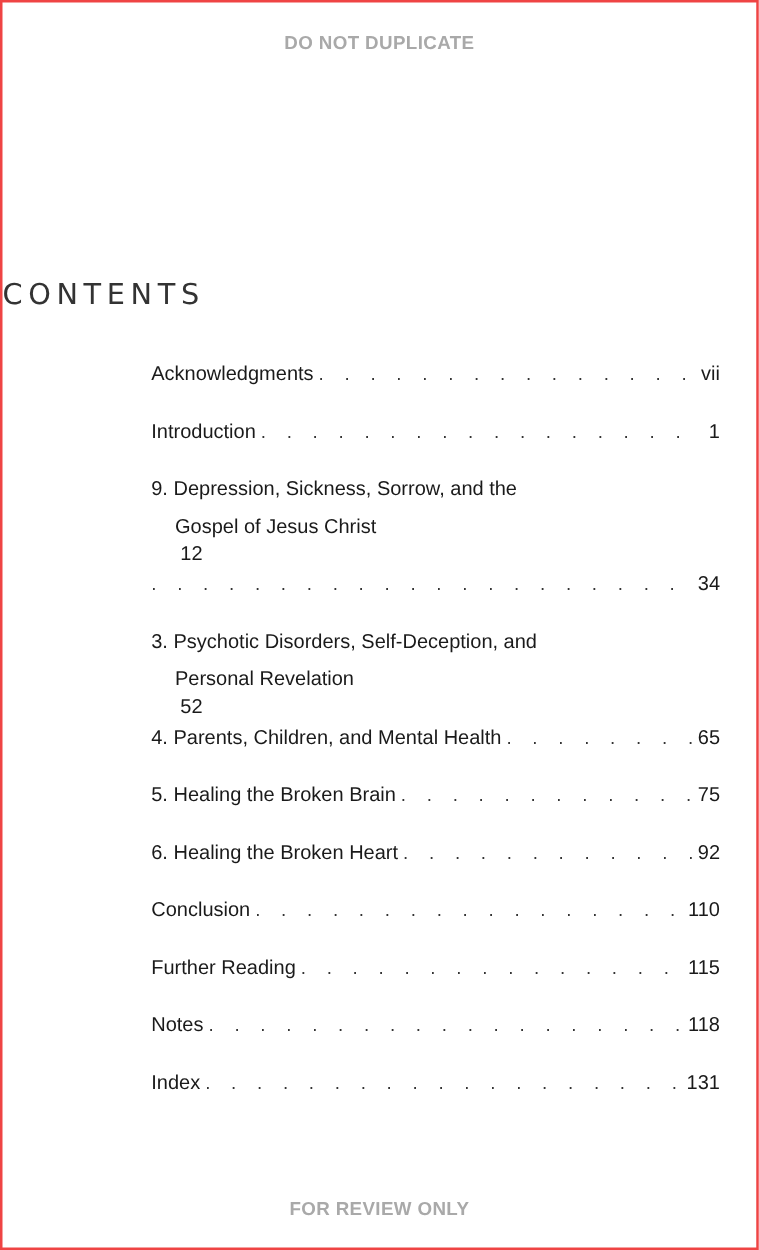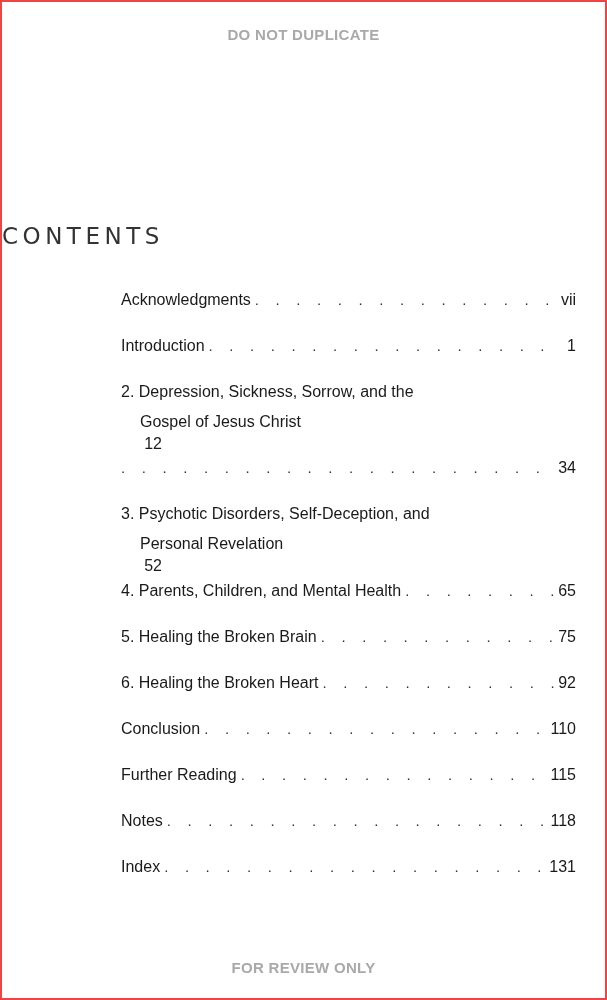--- a/index.html
+++ b/index.html
@@ -72,21 +72,21 @@
 
     <div class="entry" style="top:46px">
       <div class="line">
         <span class="label">Introduction</span>
         <span class="leader">. . . . . . . . . . . . . . . . . . . . . . . . . . . . . . . . . . . . . . . . . . . . . . .</span>
         <span class="page-num">1</span>
       </div>
     </div>
 
     <div class="entry" style="top:92px; height:52px">
-      <div class="first-line">2. Depression, Sickness, Sorrow, and the</div>
+      <div class="first-line">9. Depression, Sickness, Sorrow, and the</div>
       <div class="line indented" style="margin-top:8px">
         <span class="label">Gospel of Jesus Christ</span>
         <span class="leader">. . . . . . . . . . . . . . . . . . . . . . . . . . . . . . . . . . . . . . . . . . . . . . .</span>
         <span class="page-num">12</span>
       </div>
     </div>
 
     <div class="entry" style="top:168px">
       <div class="line">
         <span class="leader">. . . . . . . . . . . . . . . . . . . . . . . . . . . . . . . . . . . . . . . . . . . . . . .</span>

